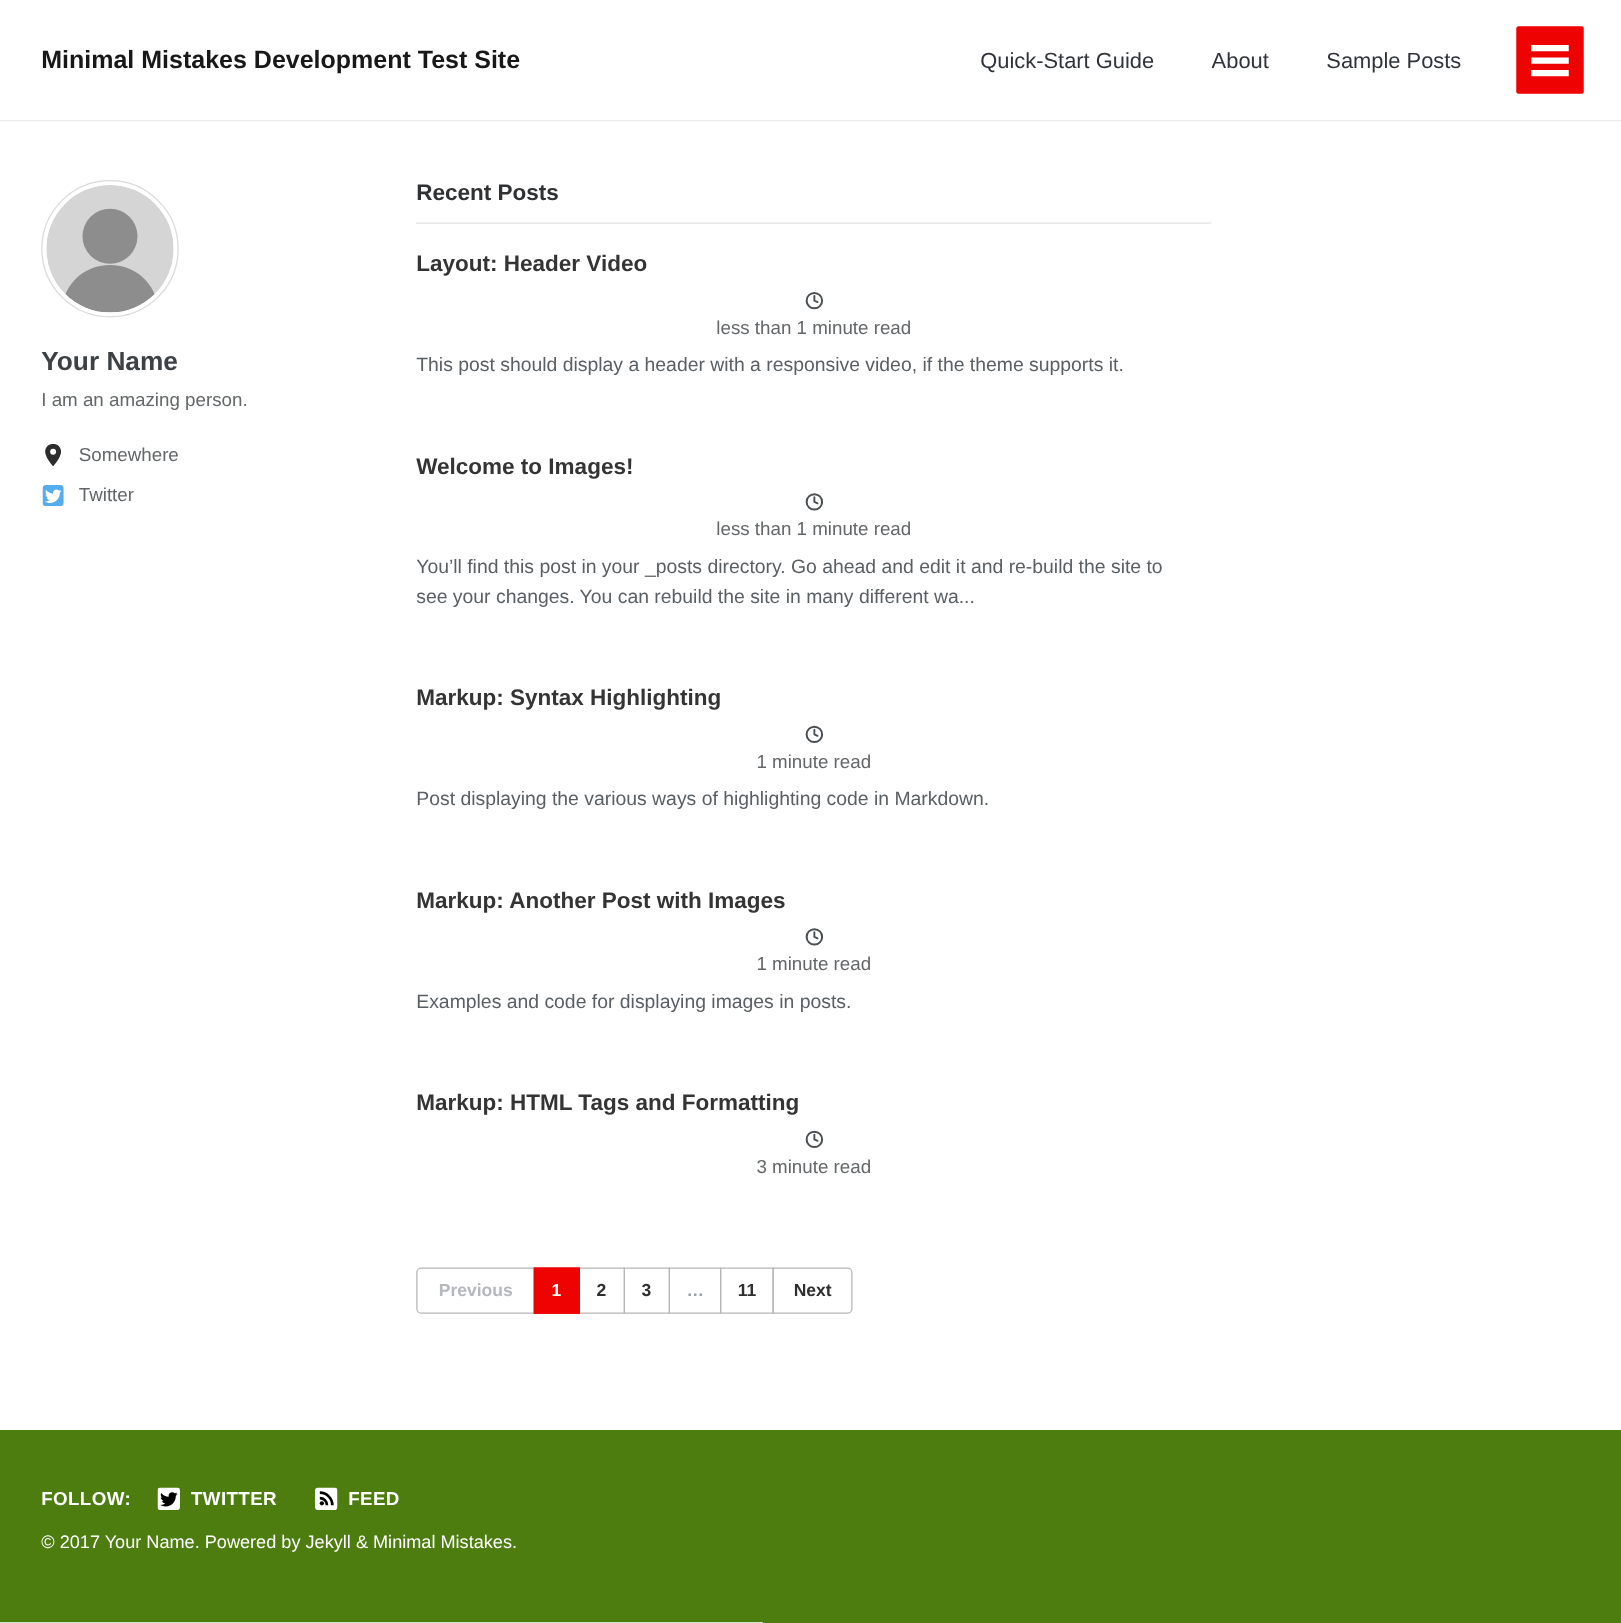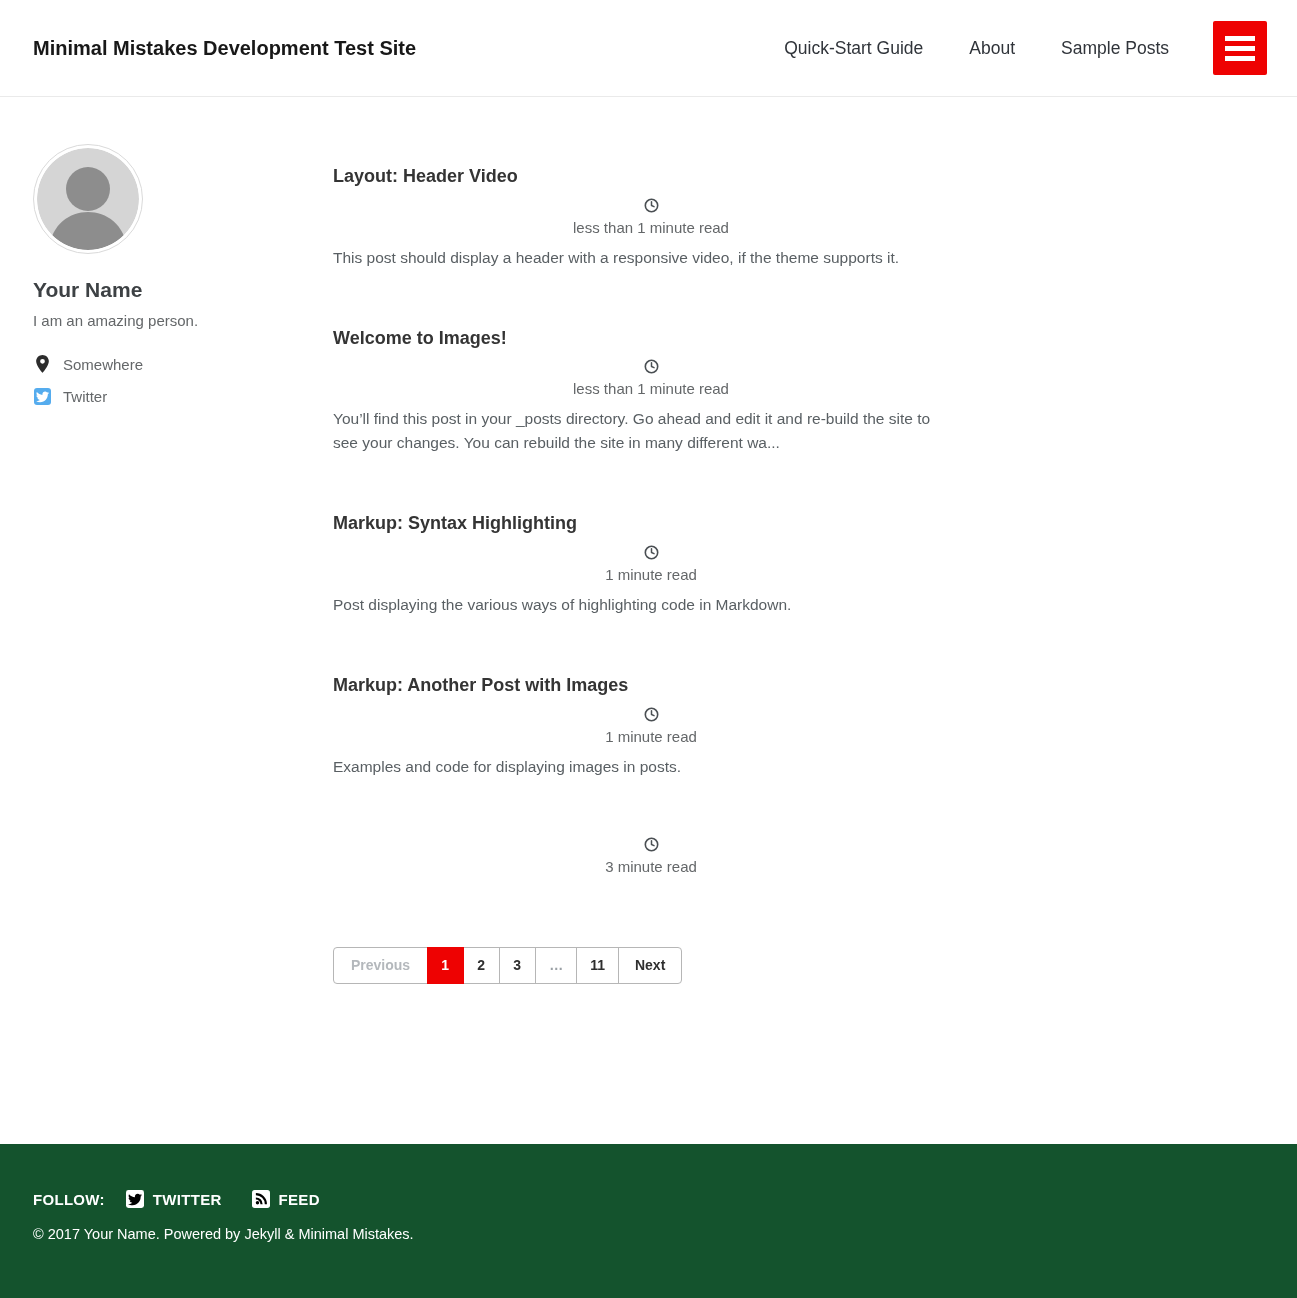--- a/index.html
+++ b/index.html
@@ -108,21 +108,21 @@
   }
   .pagination li + li .pg{margin-left:-1px;}
   .pagination li:first-child .pg{border-radius:4px 0 0 4px;padding:0 17px;}
   .pagination li:last-child .pg{border-radius:0 4px 4px 0;padding:0 16px;}
   .pg.disabled{color:#b4b8bc;cursor:default;}
   .pg.gap{color:#9aa0a5;cursor:default;}
   .pg.current{background:var(--accent);border-color:var(--accent);color:#fff;position:relative;z-index:1;}
 
   
   .site-footer{
-    height:154px;background:#14532d;color:#fff;
+    height:154px;background:#4d7c0f;color:#fff;
     padding:46px 33px 0;
   }
   .follow-row{
     display:flex;align-items:center;
     font-size:15px;font-weight:700;letter-spacing:.3px;
   }
   .follow-label{margin-right:21px;}
   .follow-link{display:flex;align-items:center;gap:9px;margin-right:30px;color:#fff;}
   .follow-link svg{display:block;}
   .copyright{
@@ -182,20 +182,21 @@
             <rect width="512" height="512" rx="90" fill="#55acee"></rect>
             <path transform="translate(58,70) scale(0.78)" fill="#ffffff" d="M459.37 151.716c.325 4.548.325 9.097.325 13.645 0 138.72-105.583 298.558-298.558 298.558-59.452 0-114.68-17.219-161.137-47.106 8.447.974 16.568 1.299 25.34 1.299 49.055 0 94.213-16.568 130.274-44.832-46.132-.975-84.792-31.188-98.112-72.772 6.498.974 12.995 1.624 19.818 1.624 9.421 0 18.843-1.3 27.614-3.573-48.081-9.747-84.143-51.98-84.143-102.985v-1.299c13.969 7.797 30.214 12.67 47.431 13.319-28.264-18.843-46.781-51.005-46.781-87.391 0-19.492 5.197-37.36 14.294-52.954 51.655 63.675 129.3 105.258 216.365 109.807-1.624-7.797-2.599-15.918-2.599-24.04 0-57.828 46.782-104.934 104.934-104.934 30.213 0 57.502 12.67 76.67 33.137 23.715-4.548 46.456-13.32 66.599-25.34-7.798 24.366-24.366 44.833-46.132 57.827 21.117-2.273 41.584-8.122 60.426-16.243-14.292 20.791-32.161 39.308-52.628 54.253z"></path>
           </svg>
         </span>
         <a href="#">Twitter</a>
       </li>
     </ul>
   </aside>
 
   <main class="main-col">
+    <h3 class="archive-title">Recent Posts</h3>
 
     <article class="post">
       <h2 class="post-title"><a href="#">Layout: Header Video</a></h2>
       <p class="post-meta">
         <svg width="15" height="15" viewBox="0 0 16 16">
             <circle cx="8" cy="8" r="6.6" fill="none" stroke="#4a4f53" stroke-width="1.7"></circle>
             <path d="M8 8 L8 3.9 M8 8 L10.7 9.2" stroke="#4a4f53" stroke-width="1.6" fill="none" stroke-linecap="round"></path>
           </svg>
         <span>less than 1 minute read</span>
       </p>
@@ -232,20 +233,21 @@
         <svg width="15" height="15" viewBox="0 0 16 16">
             <circle cx="8" cy="8" r="6.6" fill="none" stroke="#4a4f53" stroke-width="1.7"></circle>
             <path d="M8 8 L8 3.9 M8 8 L10.7 9.2" stroke="#4a4f53" stroke-width="1.6" fill="none" stroke-linecap="round"></path>
           </svg>
         <span>1 minute read</span>
       </p>
       <p class="post-excerpt">Examples and code for displaying images in posts.</p>
     </article>
 
     <article class="post">
+      <h2 class="post-title"><a href="#">Markup: HTML Tags and Formatting</a></h2>
       <p class="post-meta">
         <svg width="15" height="15" viewBox="0 0 16 16">
             <circle cx="8" cy="8" r="6.6" fill="none" stroke="#4a4f53" stroke-width="1.7"></circle>
             <path d="M8 8 L8 3.9 M8 8 L10.7 9.2" stroke="#4a4f53" stroke-width="1.6" fill="none" stroke-linecap="round"></path>
           </svg>
         <span>3 minute read</span>
       </p>
     </article>
 
     <nav class="pagination">

